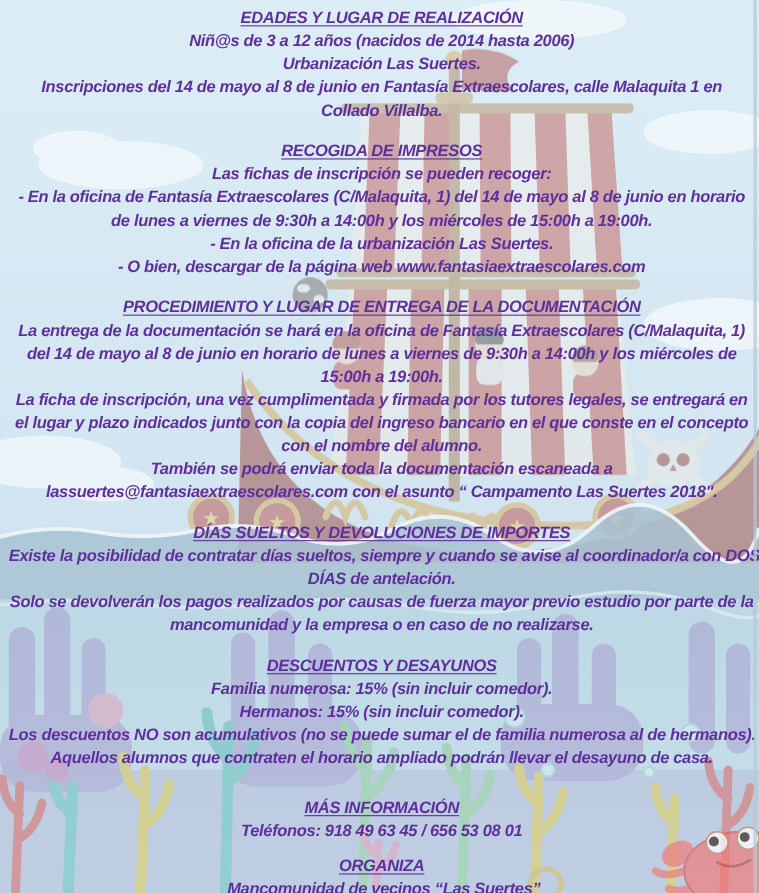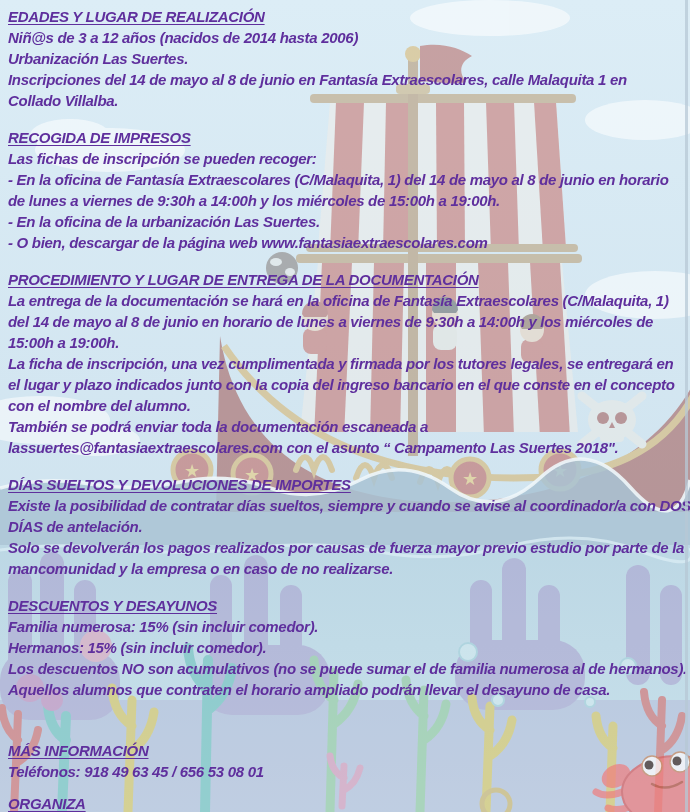--- a/index.html
+++ b/index.html
@@ -11,23 +11,23 @@
   .stage{position:absolute;inset:0;width:690px;height:812px;}
   svg.bg{position:absolute;top:0;left:0;display:block;}
   .edge-line{position:absolute;top:0;right:2px;width:3px;height:812px;background:#b7c8d5;opacity:.75;z-index:3;}
   .content{
     position:absolute;top:6px;left:8px;width:678px;z-index:2;
     color:#5f2f9d;
     font-style:italic;font-weight:bold;
     font-size:15px;line-height:21px;letter-spacing:-0.3px;
     white-space:pre;
   }
-  .doc-section{margin:16px 0 0 0;}
+  .doc-section{margin:16px 0 0 0;text-align:center;}
   .doc-section:nth-of-type(1){margin-top:0;}
-  .doc-section:nth-of-type(6){margin-top:40px;}
+  .doc-section:nth-of-type(6){margin-top:24px;}
   .doc-section:nth-of-type(7){margin-top:11px;}
   .heading{text-decoration:underline;text-underline-offset:2px;}
   .line,.heading{height:21px;overflow:visible;}
 </style>
 </head>
 <body style="background: rgb(215, 233, 243);">
 
 <div class="stage">
 
   <svg class="bg" width="690" height="812" viewBox="0 0 690 812">

